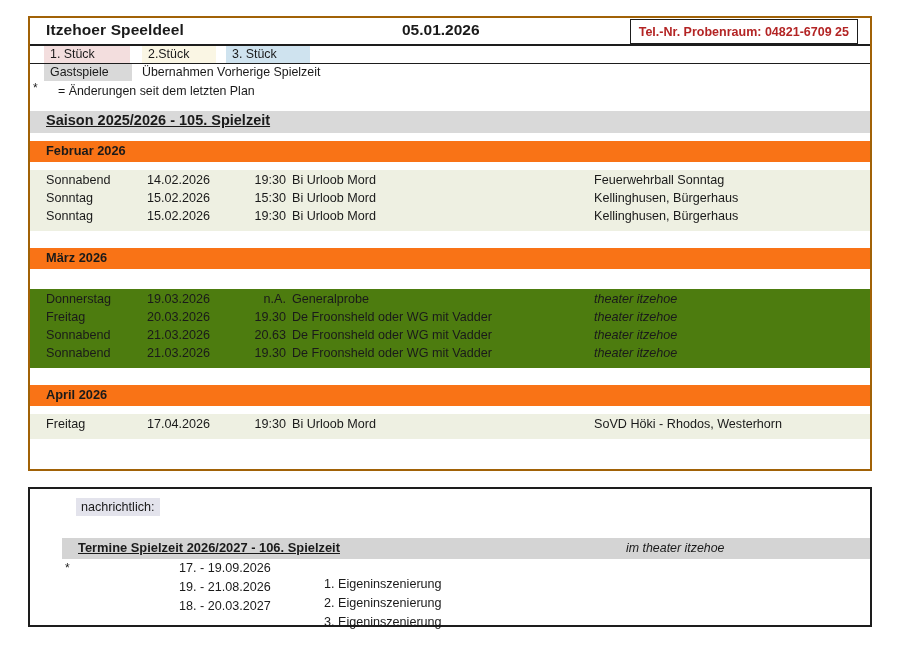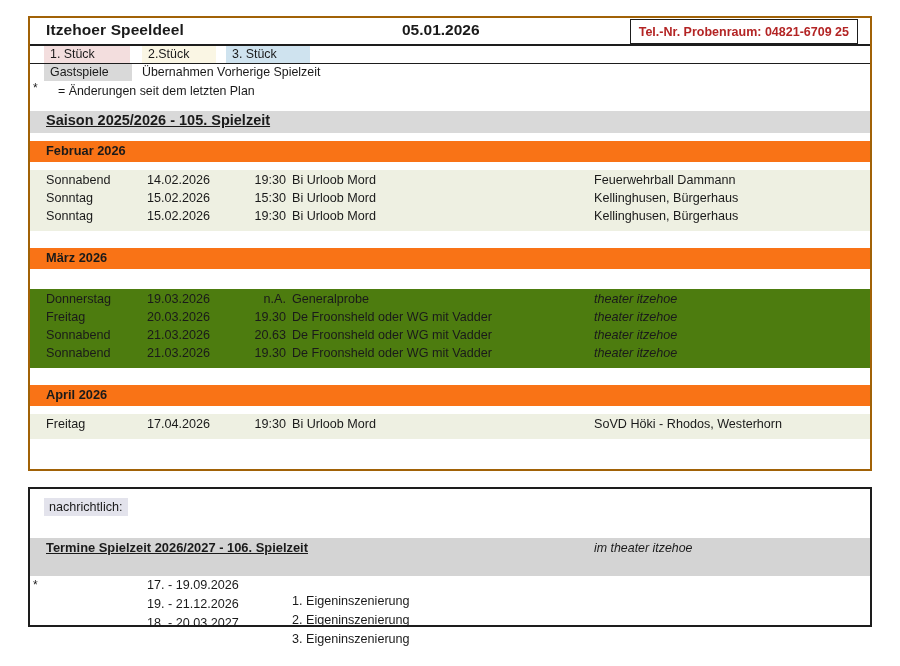--- a/index.html
+++ b/index.html
@@ -195,20 +195,21 @@
   
   .note-box {
     position: absolute;
     left: 28px;
     top: 487px;
     width: 844px;
     height: 140px;
     border: 2px solid #1d1d1d;
     box-sizing: border-box;
     background: #ffffff;
+    padding-left: 32px;
   }
   .note-label-row {
     position: relative;
     height: 18px;
     margin-top: 9px;
     font-size: 12.6px;
   }
   .note-label-row .note-label {
     position: absolute;
     left: 14px;
@@ -216,21 +217,21 @@
     height: 18px;
     line-height: 18px;
     padding: 0 5px;
     background: #e3e3ec;
     white-space: nowrap;
   }
 
   .termine-band {
     position: relative;
     margin-top: 22px;
-    height: 38px;
+    height: 21px;
     background: #d4d4d4;
   }
   .termine-band .t-title {
     position: absolute;
     left: 16px;
     top: 2px;
     font-size: 12.9px;
     font-weight: bold;
     text-decoration: underline;
     white-space: nowrap;
@@ -300,21 +301,21 @@
             <span class="month-text">Februar 2026</span>
           </div>
           <div class="month-gap"></div>
           <div class="events tone-cream">
             <div class="ev-row">
               <span class="c-ast"></span>
               <span class="c-day">Sonnabend</span>
               <span class="c-date">14.02.2026</span>
               <span class="c-time">19:30</span>
               <span class="c-title">Bi Urloob Mord</span>
-              <span class="c-venue">Feuerwehrball Dammann</span>
+              <span class="c-venue">Feuerwehrball Sonntag</span>
             </div>
             <div class="ev-row">
               <span class="c-ast"></span>
               <span class="c-day">Sonntag</span>
               <span class="c-date">15.02.2026</span>
               <span class="c-time">15:30</span>
               <span class="c-title">Bi Urloob Mord</span>
               <span class="c-venue">Kellinghusen, Bürgerhaus</span>
             </div>
             <div class="ev-row">
@@ -404,21 +405,21 @@
     </div>
 
     <div class="termine-rows" id="termine-host">
         <div class="t-row">
           <span class="c-ast">*</span>
           <span class="c-date">17. - 19.09.2026</span>
           <span class="c-desc">1. Eigeninszenierung</span>
         </div>
         <div class="t-row">
           <span class="c-ast"></span>
-          <span class="c-date">19. - 21.12.2026</span>
+          <span class="c-date">19. - 21.08.2026</span>
           <span class="c-desc">2. Eigeninszenierung</span>
         </div>
         <div class="t-row">
           <span class="c-ast"></span>
           <span class="c-date">18. - 20.03.2027</span>
           <span class="c-desc">3. Eigeninszenierung</span>
         </div>
       </div>
 
   </div>

